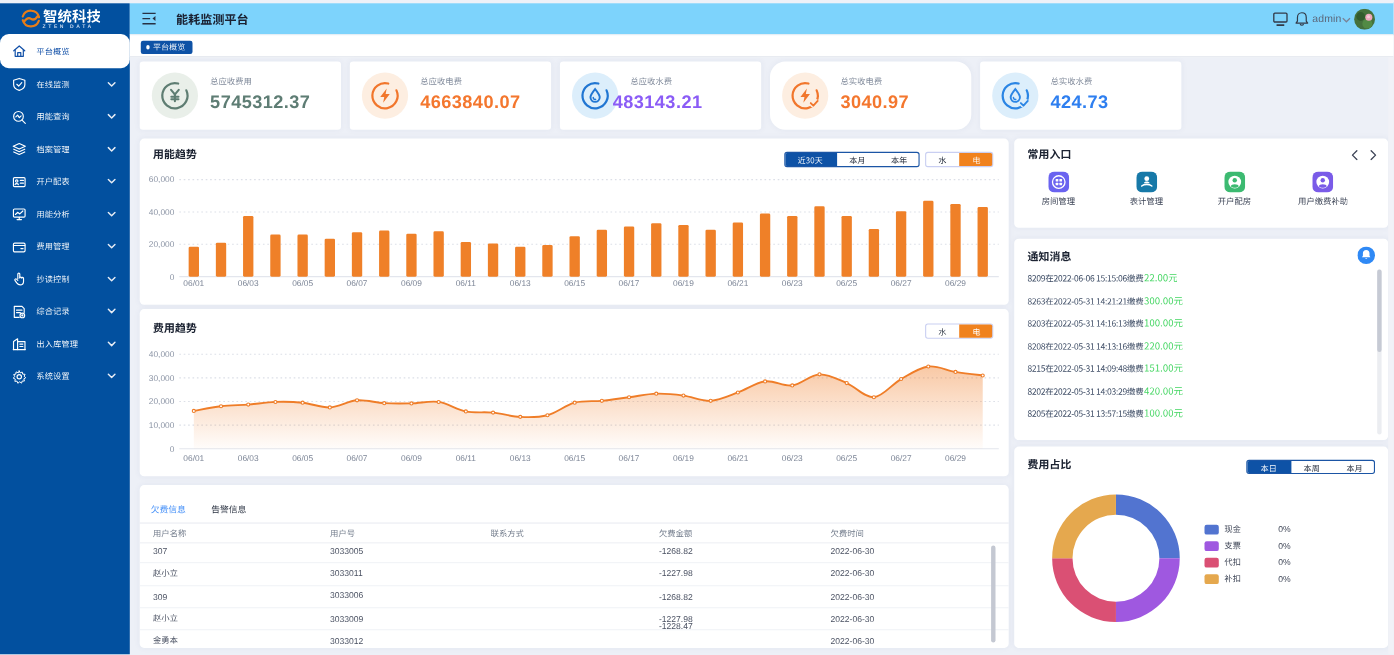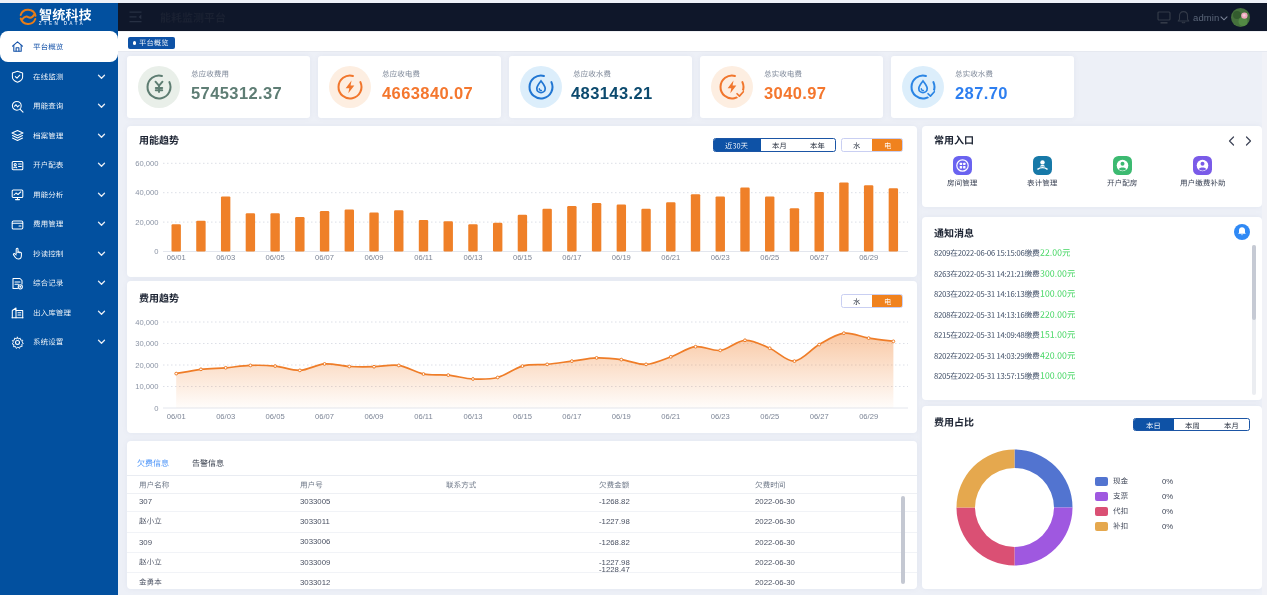--- a/index.html
+++ b/index.html
@@ -243,21 +243,21 @@
             <use href="#g40" x="1000"></use>
             <use href="#g41" x="2000"></use>
             <use href="#g42" x="3000"></use>
           </g>
         </svg>
       </div>
       <svg style="position:absolute;left:97px;top:339.3px" width="9" height="6" viewBox="0 0 9 6">
         <path d="M1.5 1.2 L4.5 4.2 L7.5 1.2" fill="none" stroke="#e8edf5" stroke-width="1.3" stroke-linecap="round" stroke-linejoin="round"></path>
       </svg>
     </div>
-    <div style="position:absolute;left:118px;top:2px;width:1149px;height:30px;background:#0f172a;border-bottom:1px solid #f0f1f4">
+    <div style="position:absolute;left:118px;top:2px;width:1149px;height:30px;background:#7dd3fc;border-bottom:1px solid #f0f1f4">
       <svg style="position:absolute;left:11px;top:9px" width="13" height="12" viewBox="0 0 13 12">
 <g stroke="#273043" stroke-width="1.2" fill="#273043">
 <path d="M0.5 1.2 L12.5 1.2 M0.5 5.9 L7.5 5.9 M0.5 10.6 L12.5 10.6" fill="none"></path>
 <path d="M12.3 3.6 L12.3 8.2 L9.6 5.9 Z" stroke="none"></path>
 </g>
       </svg>
       <div style="position:absolute;left:42px;top:10px;width:90px;height:12px;">
         <svg width="66.0" height="11.0" viewBox="0 0 6000 1000" fill="#1a2132" style="">
           <g>
             <use href="#g43"></use>
@@ -362,23 +362,23 @@
         <svg width="38.0" height="7.6" viewBox="0 0 5000 1000" fill="#7d8798" style="">
           <g>
             <use href="#g49"></use>
             <use href="#g50" x="1000"></use>
             <use href="#g51" x="2000"></use>
             <use href="#g53" x="3000"></use>
             <use href="#g27" x="4000"></use>
           </g>
         </svg>
       </div>
-      <div style="position:absolute;left:62px;top:28px;width:110px;height:20px;font:bold 16.5px Liberation Sans,sans-serif;letter-spacing:.4px;color:#0c4a6e">483143.21</div>
+      <div style="position:absolute;left:48px;top:28px;width:110px;height:20px;font:bold 16.5px Liberation Sans,sans-serif;letter-spacing:.4px;color:#8b5cf6">483143.21</div>
     </div>
-    <div class="card" style="position:absolute;left:700px;top:56px;width:182.7px;height:62px;border-radius:3px">
+    <div class="card" style="position:absolute;left:700px;top:56px;width:182.7px;height:62px;border-radius:14px">
       <div style="position:absolute;left:10.5px;top:10px;width:42px;height:42px;background:#fdeee1;border-radius:50%"></div>
       <svg style="position:absolute;left:10.5px;top:10px" width="42" height="42" viewBox="-15 -15 30 30">
         <path d="M2.12 -7.92 A8.2 8.2 0 1 0 7.43 -3.47" fill="none" stroke="#f1762c" stroke-width="1.45" stroke-linecap="round"></path>
         <path d="M1.1 -4.6 L-3.1 0.9 L-0.5 0.9 L-1.2 4.5 L3.1 -1.1 L0.4 -1.1 Z" fill="#f1762c"></path>
         <circle cx="5.8" cy="4.9" r="3.1" fill="#fdeee1"></circle>
         <path d="M0 0 l1.7 1.7 l2.8 -3.1" transform="translate(3.6 4.8)" fill="none" stroke="#f1762c" stroke-width="1.2" stroke-linecap="round" stroke-linejoin="round"></path>
       </svg>
       <div style="position:absolute;left:64px;top:14px;width:100px;height:9px;">
         <svg width="38.0" height="7.6" viewBox="0 0 5000 1000" fill="#7d8798" style="">
           <g>
@@ -405,21 +405,21 @@
         <svg width="38.0" height="7.6" viewBox="0 0 5000 1000" fill="#7d8798" style="">
           <g>
             <use href="#g49"></use>
             <use href="#g54" x="1000"></use>
             <use href="#g51" x="2000"></use>
             <use href="#g53" x="3000"></use>
             <use href="#g27" x="4000"></use>
           </g>
         </svg>
       </div>
-      <div style="position:absolute;left:64px;top:28px;width:110px;height:20px;font:bold 16.5px Liberation Sans,sans-serif;letter-spacing:.4px;color:#2e7ff0">287.70</div>
+      <div style="position:absolute;left:64px;top:28px;width:110px;height:20px;font:bold 16.5px Liberation Sans,sans-serif;letter-spacing:.4px;color:#2e7ff0">424.73</div>
     </div>
     <div class="card" style="position:absolute;left:127px;top:126px;width:790px;height:151px;">
       <div style="position:absolute;left:12px;top:9px;width:80px;height:11px;">
         <svg width="40.0" height="10.0" viewBox="0 0 4000 1000" fill="#1d2433" style="">
           <g>
             <use href="#g56"></use>
             <use href="#g43" x="1000"></use>
             <use href="#g57" x="2000"></use>
             <use href="#g58" x="3000"></use>
           </g>

